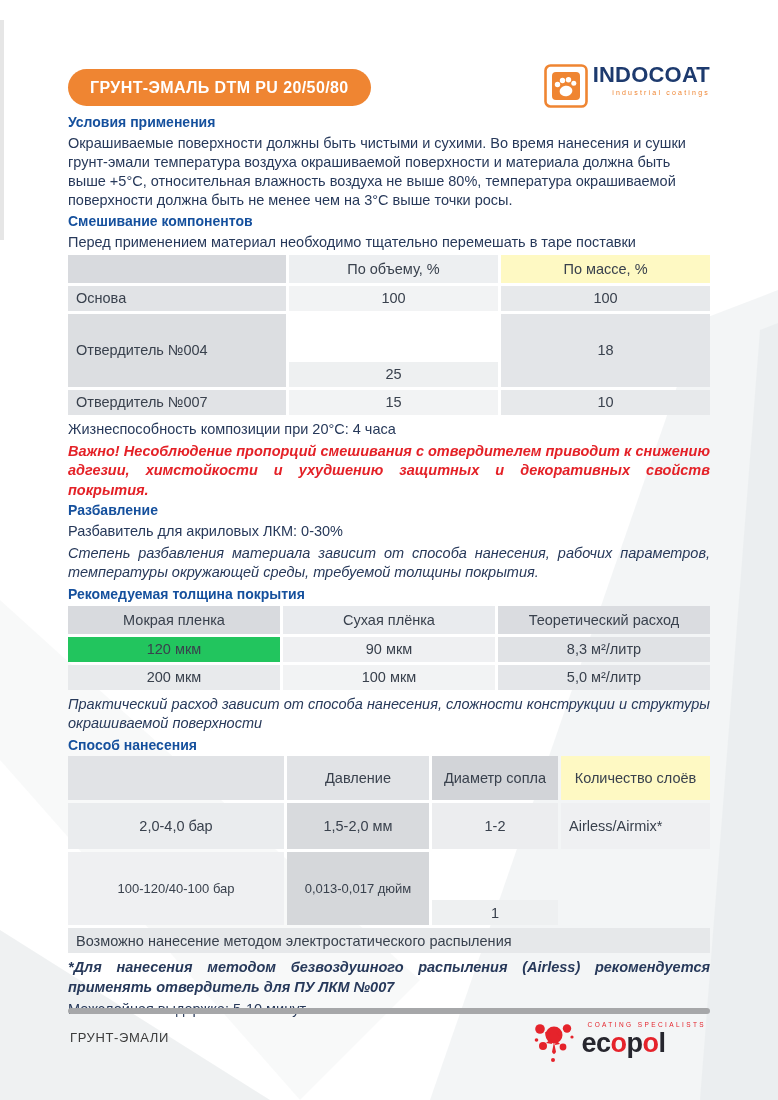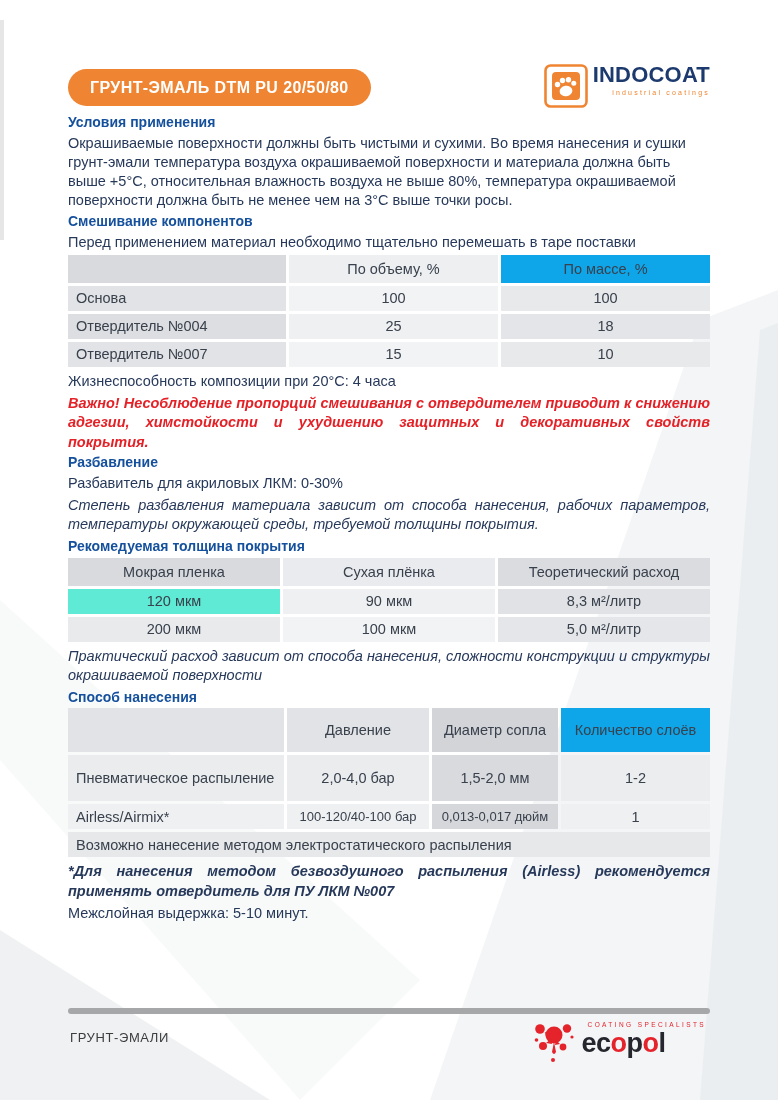--- a/index.html
+++ b/index.html
@@ -46,24 +46,24 @@
     font-size:14.5px;color:#39414d;min-height:25px;
     padding:2px 8px;box-sizing:border-box;text-align:center;line-height:1.25;
   }
   .cell.left{justify-content:flex-start;text-align:center;}
   .cell.small{font-size:13px;}
   .hdr{min-height:28px;}
   .t3 .hdr{min-height:44px;}
   .t3 .row1{min-height:46px;}
   .t3 .span4{grid-column:1 / span 4;}
   
-  .sA{background:#d8dade;} .sB{background:#edeff1;} .sC{background:#0ea5e9;}
+  .sA{background:#d8dade;} .sB{background:#edeff1;} .sC{background:#fef9c3;}
   .sD{background:#e1e3e6;} .sE{background:#f2f3f4;} .sF{background:#e7e9eb;}
-  .sG{background:#dcdee1;} .sH{background:#eef0f1;} .sI{background:#e3e5e8;}
-  .sJ{background:#e9ebee;} .sK{background:#dadce0;} .sL{background:#5eead4;}
+  .sG{background:#dcdee1;} .sH{background:#eef0f1;margin-top:48px;} .sI{background:#e3e5e8;}
+  .sJ{background:#e9ebee;} .sK{background:#dadce0;} .sL{background:#22c55e;}
   .sM{background:#eff0f2;} .sN{background:#e0e2e5;} .sO{background:#e8eaec;}
   .sP{background:#e4e6e9;} .sQ{background:#d2d4d8;} .sR{background:#eaecee;}
   .sS{background:#d8dadd;} .sT{background:#ecedef;} .sU{background:#d5d7da;}
   .sV{background:#e6e8ea;}
 
   
   .divider{position:absolute;left:68px;top:1008px;width:642px;height:6px;border-radius:3px;background:#a6a7a9;z-index:2;}
   .footer-label{position:absolute;left:70px;top:1030px;font-size:13px;color:#3c3c3c;letter-spacing:.6px;z-index:2;}
   .ecopol{position:absolute;right:72px;top:1020px;display:flex;align-items:flex-start;gap:4px;z-index:2;}
   .ecopol-right{display:flex;flex-direction:column;line-height:1;}
@@ -156,21 +156,20 @@
     </div>
     <p class="body-p note-i just">Практический расход зависит от способа нанесения, сложности конструкции и структуры окрашиваемой поверхности</p>
 
     <h2>Способ нанесения</h2>
     <div class="tbl t3">
       <div class="cell hdr left sD"></div>
       <div class="cell hdr sD">Давление</div>
       <div class="cell hdr sQ">Диаметр сопла</div>
       <div class="cell hdr sC">Количество слоёв</div>
 
-      <div class="cell row1 left sR">Пневматическое распыление</div>
       <div class="cell row1 sR">2,0-4,0 бар</div>
       <div class="cell row1 sS">1,5-2,0 мм</div>
       <div class="cell row1 sT">1-2</div>
 
       <div class="cell left sM">Airless/Airmix*</div>
       <div class="cell small sM">100-120/40-100 бар</div>
       <div class="cell small sU">0,013-0,017 дюйм</div>
       <div class="cell sH">1</div>
 
       <div class="cell left span4 sV">Возможно нанесение методом электростатического распыления</div>

